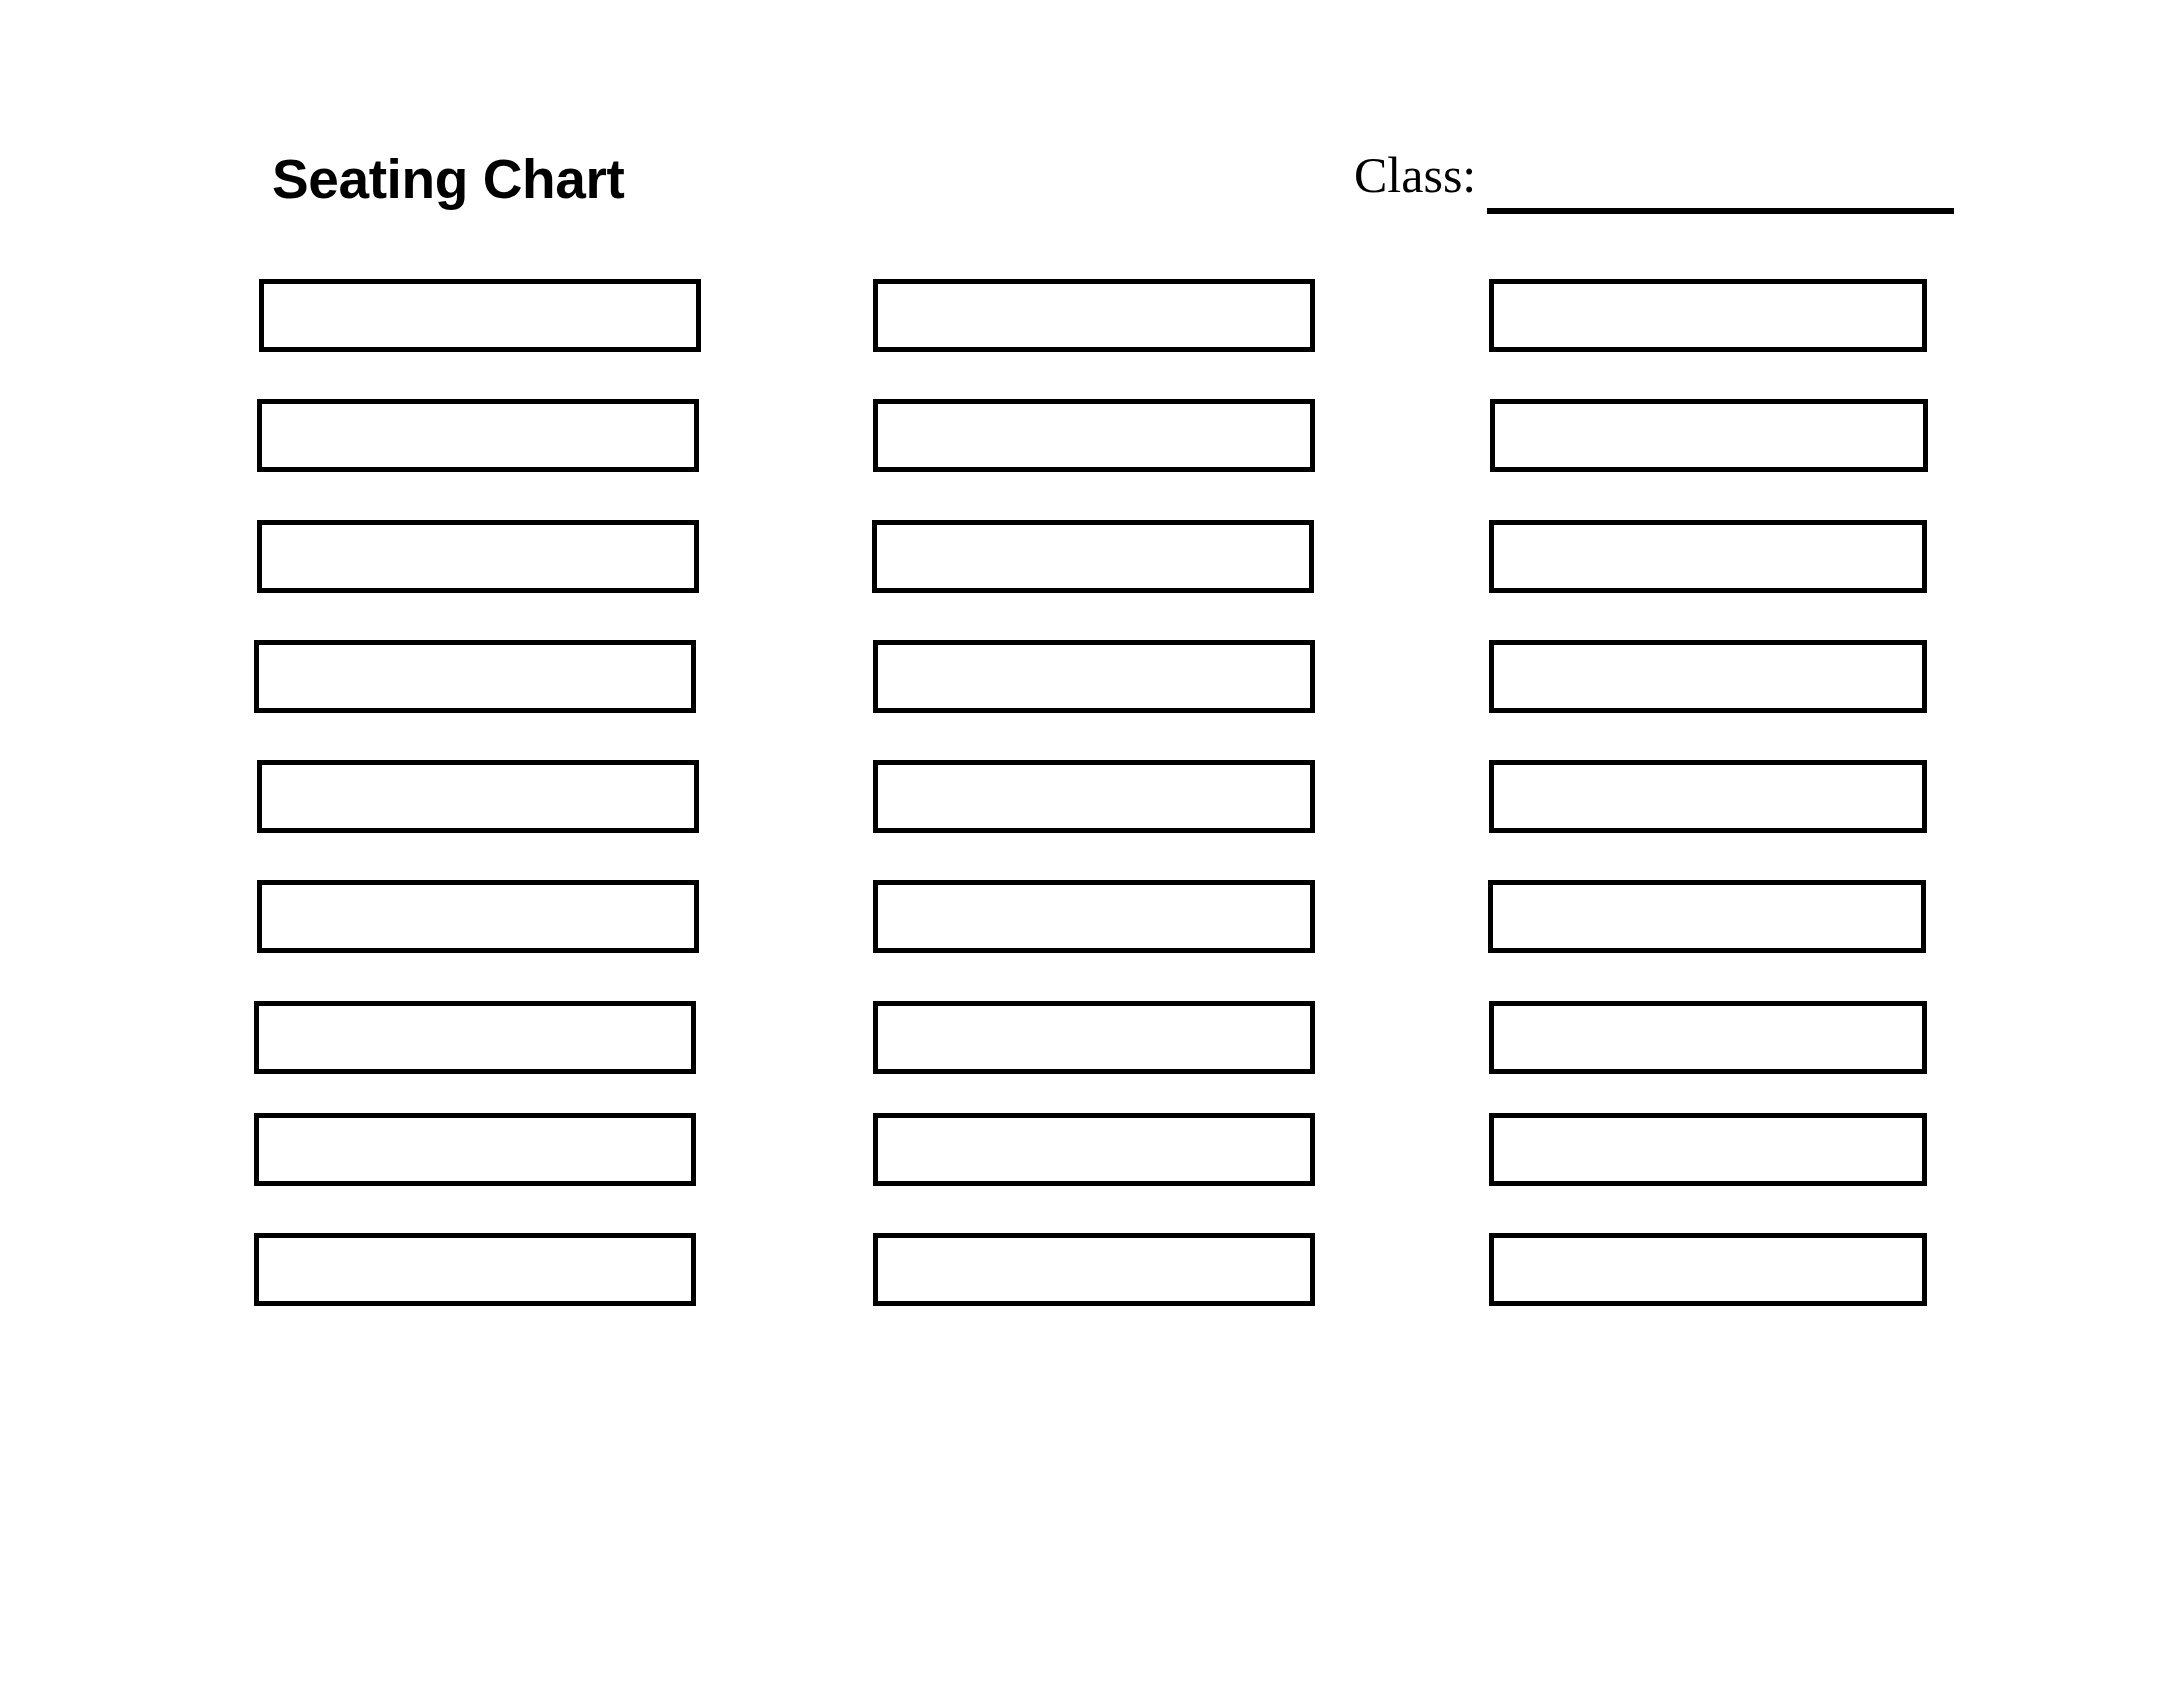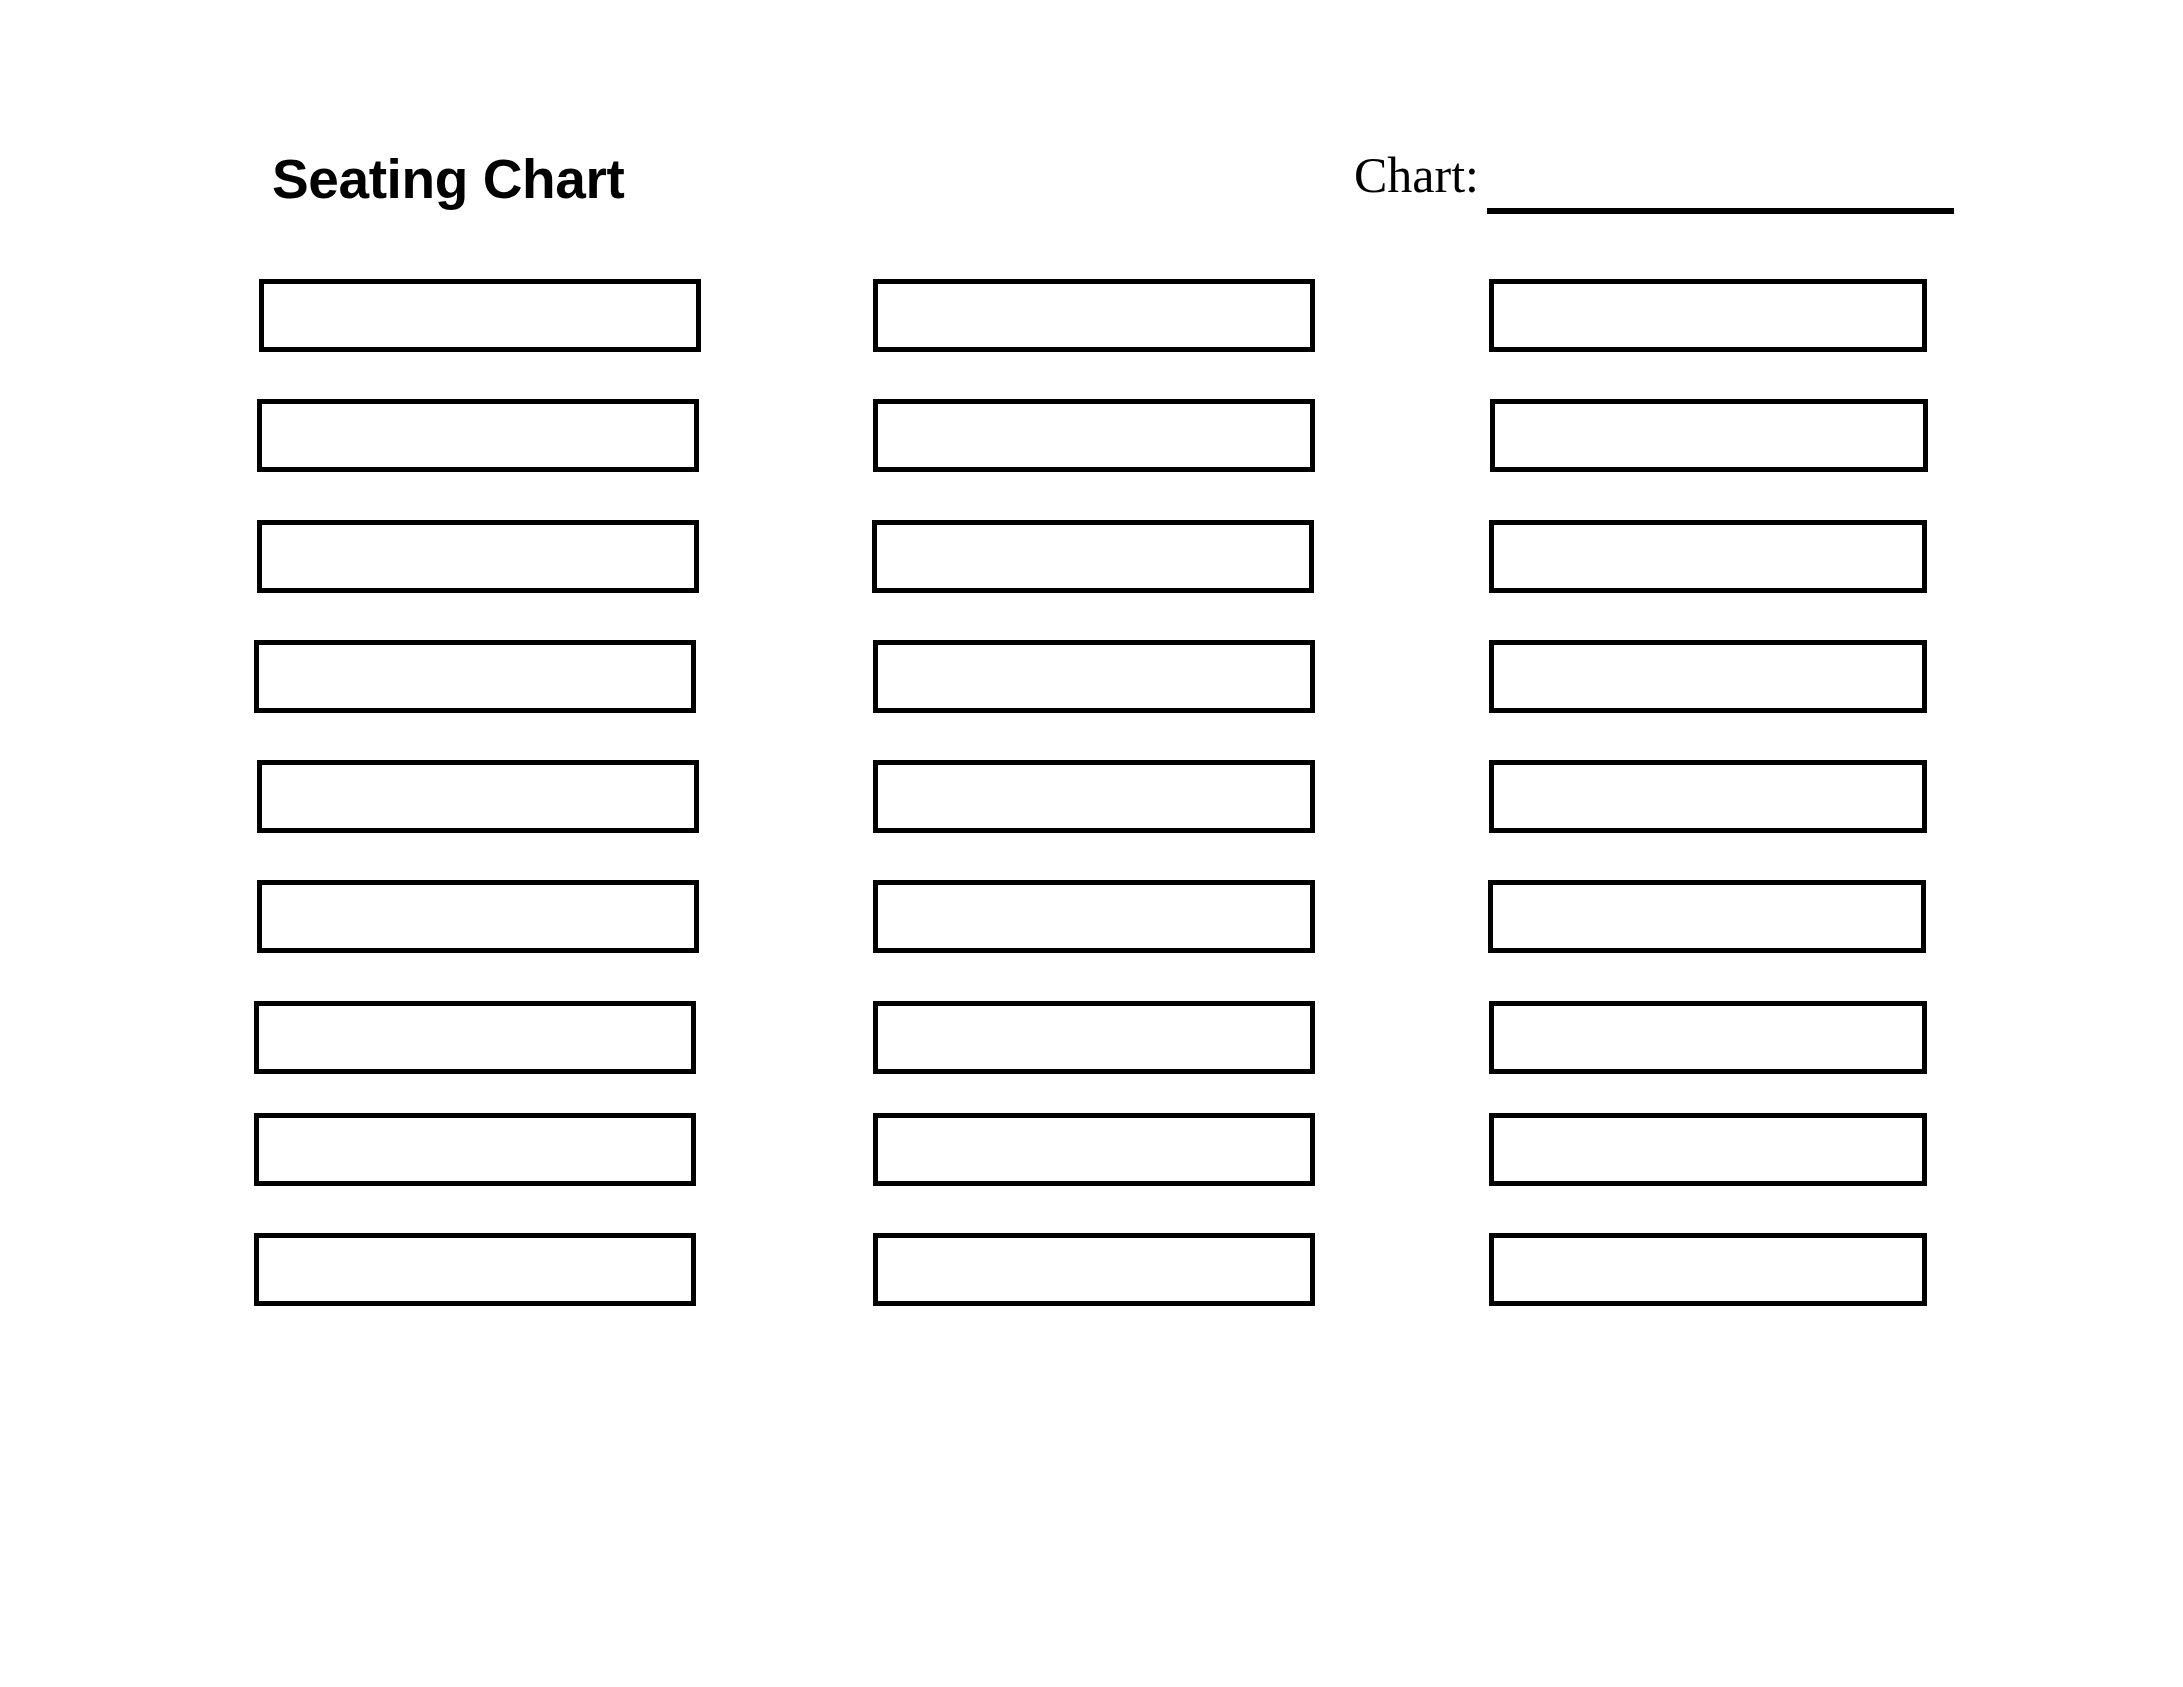--- a/index.html
+++ b/index.html
@@ -127,21 +127,21 @@
 </head>
 <body>
 
 <div id="page">
 
   <div id="header-area">
 
     <div id="page-title">Seating Chart</div>
 
     <div id="class-field">
-      <span id="class-label">Chart:</span>
+      <span id="class-label">Class:</span>
       <span id="class-blank-line"></span>
     </div>
 
   </div>
 
   <div id="seat-grid">
 
     <div class="seat-column" id="seat-column-1">
       <div class="seat-box row-1"></div>
       <div class="seat-box row-2"></div>

